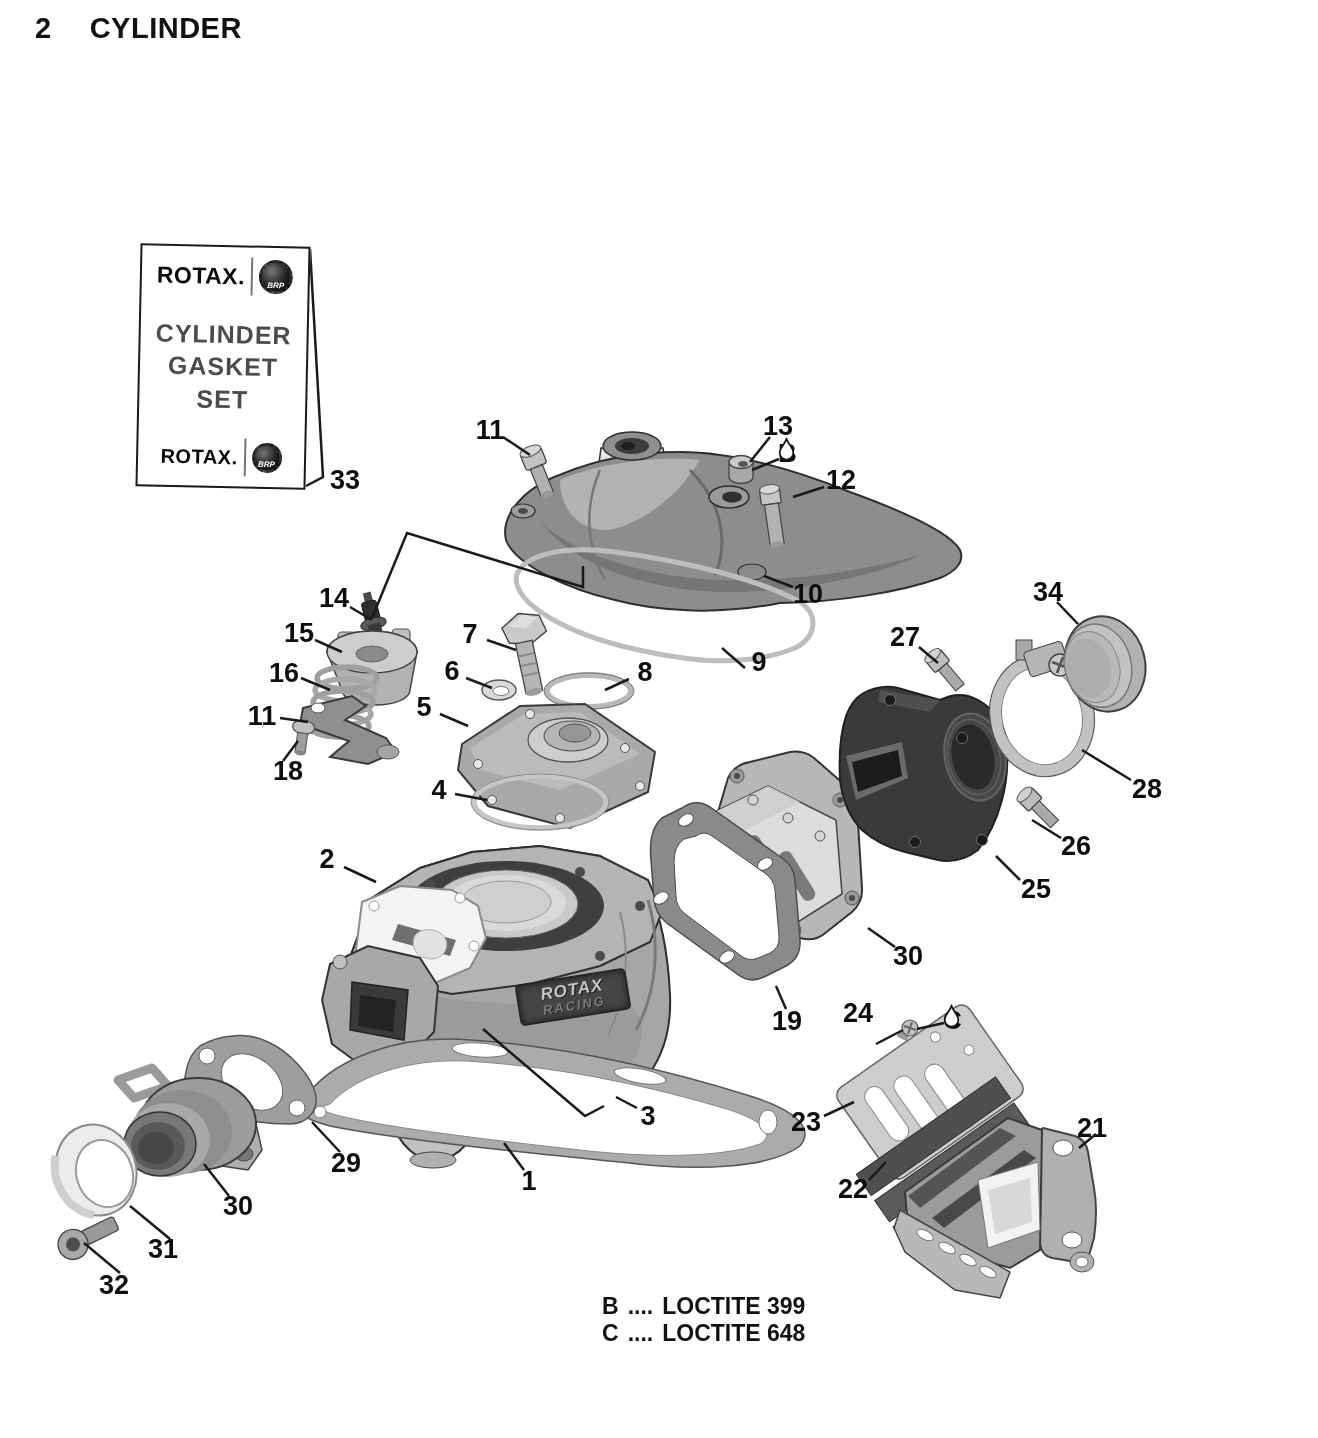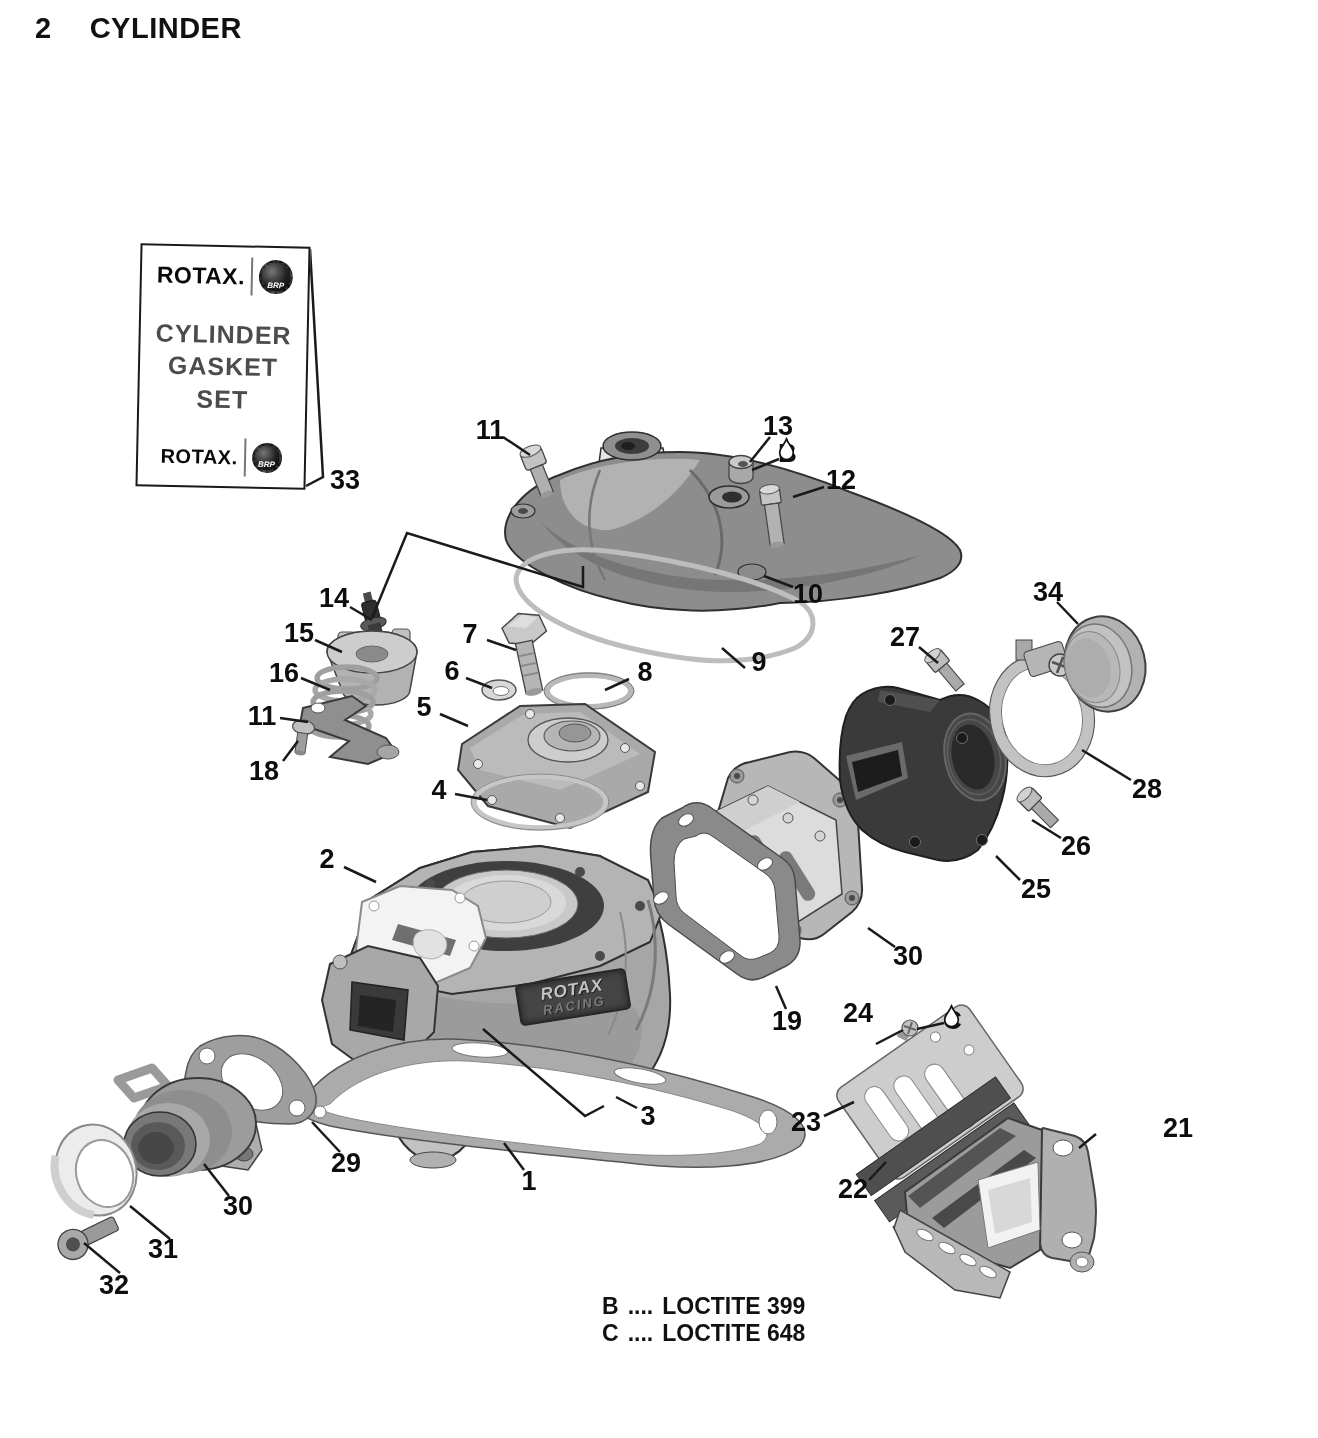--- a/index.html
+++ b/index.html
@@ -436,24 +436,24 @@
 <div class="pl" style="left:645px;top:672px">8</div>
 <div class="pl" style="left:759px;top:662px">9</div>
 <div class="pl" style="left:808px;top:594px">10</div>
 <div class="pl" style="left:490px;top:430px">11</div>
 <div class="pl" style="left:841px;top:480px">12</div>
 <div class="pl" style="left:778px;top:426px">13</div>
 <div class="pl" style="left:334px;top:598px">14</div>
 <div class="pl" style="left:299px;top:633px">15</div>
 <div class="pl" style="left:284px;top:673px">16</div>
 <div class="pl" style="left:262px;top:716px">11</div>
-<div class="pl" style="left:264px;top:771px">18</div>
+<div class="pl" style="left:288px;top:771px">18</div>
 <div class="pl" style="left:787px;top:1021px">19</div>
 <div class="pl" style="left:908px;top:956px">30</div>
-<div class="pl" style="left:1178px;top:1128px">21</div>
+<div class="pl" style="left:1092px;top:1128px">21</div>
 <div class="pl" style="left:853px;top:1189px">22</div>
 <div class="pl" style="left:806px;top:1122px">23</div>
 <div class="pl" style="left:858px;top:1013px">24</div>
 <div class="pl" style="left:1036px;top:889px">25</div>
 <div class="pl" style="left:1076px;top:846px">26</div>
 <div class="pl" style="left:905px;top:637px">27</div>
 <div class="pl" style="left:1147px;top:789px">28</div>
 <div class="pl" style="left:346px;top:1163px">29</div>
 <div class="pl" style="left:238px;top:1206px">30</div>
 <div class="pl" style="left:163px;top:1249px">31</div>

